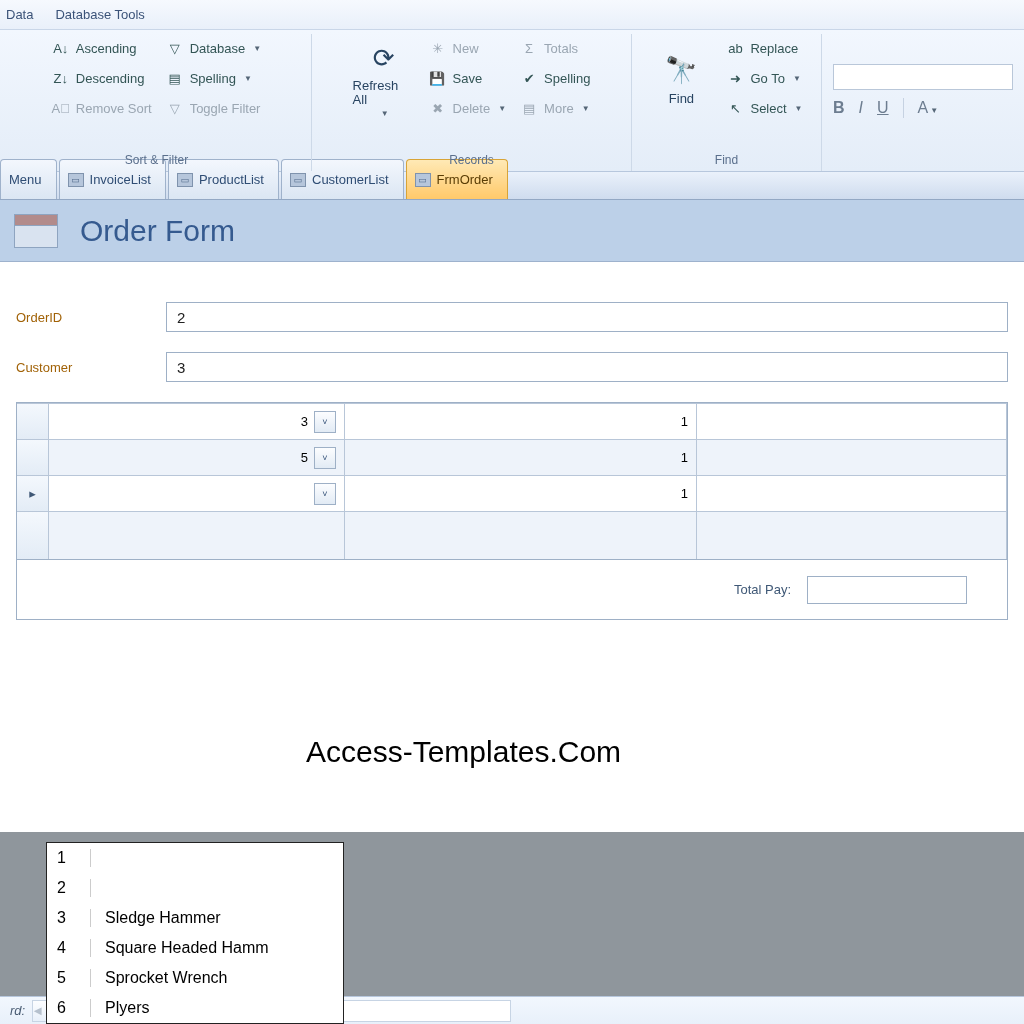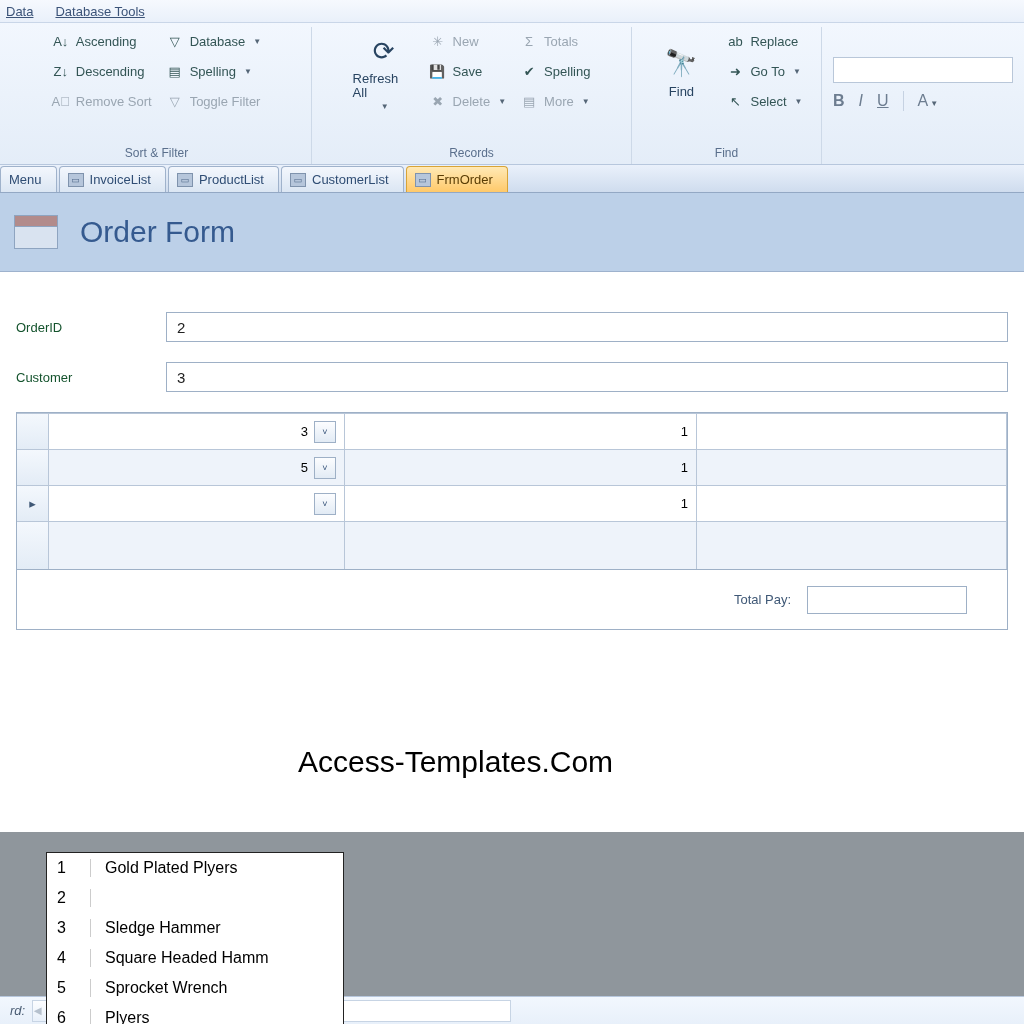--- a/index.html
+++ b/index.html
@@ -1,20 +1,20 @@
 <!DOCTYPE html>
 <html><head>
 <meta charset="utf-8">
 <style>
   * { box-sizing: border-box; margin: 0; padding: 0; }
   body { font-family: "Segoe UI", Tahoma, sans-serif; font-size: 13px; background: #fff; overflow: hidden; }
   .app { width: 1024px; height: 1024px; position: relative; background: #fff; }
 
   
-  .menu-strip { height: 23px; background: linear-gradient(#f6f9fe,#e9f0fa); border-bottom: 1px solid #c9d6e8; display: flex; align-items: center; padding-left: 6px; color: #3b5378; font-size: 13px; text-decoration: underline; }
+  .menu-strip { height: 30px; background: linear-gradient(#f6f9fe,#e9f0fa); border-bottom: 1px solid #c9d6e8; display: flex; align-items: center; padding-left: 6px; color: #3b5378; font-size: 13px; }
   .menu-strip span { margin-right: 22px; }
 
   
   .ribbon { height: 142px; background: linear-gradient(#f2f7fe,#e4edf8); border-bottom: 1px solid #b7c7dd; display: flex; padding: 4px 0 0 2px; }
   .ribgroup { border-right: 1px solid #cdd9e8; padding: 2px 10px 0 10px; display: flex; flex-direction: column; align-items: center; position: relative; }
   .ribgroup .rows { display: flex; gap: 14px; }
   .ribgroup .col { display: flex; flex-direction: column; gap: 6px; }
   .rib-btn { display: flex; align-items: center; gap: 6px; color: #355; cursor: default; height: 24px; white-space: nowrap; }
   .rib-btn.disabled { color: #9aa6b2; }
   .glabel { position: absolute; bottom: 4px; left: 0; right: 0; text-align: center; color: #5a6f8c; font-size: 12px; }
@@ -23,34 +23,34 @@
   .big-ico { width: 36px; height: 36px; display: flex; align-items: center; justify-content: center; font-size: 26px; }
   .drop-tri { font-size: 8px; color: #567; margin-left: 2px; }
 
   .txtfmt { display:flex; flex-direction:column; gap:8px; padding-top:28px; }
   .txtbox { width:180px; height:26px; border:1px solid #b9c7d9; background:#fff; }
   .fmt-row { display:flex; gap:14px; color:#6d7d90; font-size:16px; align-items:center; }
   .fmt-row .b { font-weight:bold; } .fmt-row .i { font-style:italic; } .fmt-row .u { text-decoration:underline; }
 
   
   .tabbar { height: 28px; background: linear-gradient(#eaf1fb,#cfdcee); border-bottom: 1px solid #93a8c4; display: flex; align-items: flex-end; padding-left: 0; }
-  .tab { height: 26px; padding: 0 14px 0 8px; margin-right: 2px; border: 1px solid #9fb2cb; border-bottom: none; border-radius: 4px 4px 0 0; background: linear-gradient(#f3f7fd,#dbe6f3); display: flex; align-items: center; gap: 6px; color: #2f4d74; font-size: 13px; cursor: default; }
+  .tab { height: 40px; padding: 0 14px 0 8px; margin-right: 2px; border: 1px solid #9fb2cb; border-bottom: none; border-radius: 4px 4px 0 0; background: linear-gradient(#f3f7fd,#dbe6f3); display: flex; align-items: center; gap: 6px; color: #2f4d74; font-size: 13px; cursor: default; }
   .tab.active { background: linear-gradient(#ffe9b5,#ffc96a); border-color: #d8a437; color: #5a3d05; }
   .tab .tico { width:16px; height:14px; background:#b6c6db; border:1px solid #7f93ad; display:inline-flex; align-items:center; justify-content:center; font-size:9px; color:#51698a; }
 
   
   .form-wrap { background: #fff; }
-  .form-header { height: 79px; background: #bcd0e8; border-bottom: 1px solid #9eb2cd; display: flex; align-items: center; padding-left: 14px; gap: 22px; text-align: right; }
+  .form-header { height: 62px; background: #bcd0e8; border-bottom: 1px solid #9eb2cd; display: flex; align-items: center; padding-left: 14px; gap: 22px; text-align: right; }
   .form-header .hico { width:44px; height:34px; background:#d9e3f0; border:1px solid #8ea4c0; }
   .form-header .hico::before { content:""; display:block; height:10px; background:#b28b8b; border-bottom:1px solid #8ea4c0; }
   .form-title { color:#355a8f; font-size: 30px; font-weight: 400; }
 
   .form-body { padding: 40px 16px 0 16px; position: relative; }
   .frow { display:flex; align-items:center; margin-bottom: 20px; }
-  .flabel { width: 150px; color:#14532d; }
+  .flabel { width: 150px; color:#a16207; }
   .finput { flex:1; height:30px; border:1px solid #9eb0c6; padding:0 10px; font-size:15px; color:#222; background:#fff; }
 
   
   .grid { margin-top: 10px; border:1px solid #9eb0c6; }
   .grid-head { display:flex; height:30px; background:linear-gradient(#f4f8fd,#e3ecf6); color:#3f5876; }
   .ghc { border-right:1px solid #b8c6d8; display:flex; align-items:center; justify-content:center; font-size:14px; }
   .gsel { width:32px; border-right:1px solid #b8c6d8; } 
   .gc1 { width:296px; } .gc2 { width:352px; } .gc3 { flex:1; }
   .grow { display:flex; height:36px; border-top:1px solid #b8c6d8; background:#fff; }
   .grow.alt { background:#eef3fa; }
@@ -61,21 +61,21 @@
 
   .total-row { display:flex; align-items:center; justify-content:flex-end; height:60px; border:1px solid #9eb0c6; border-top:none; padding-right:40px; color:#3f5876; gap:16px; }
   .total-row input { width:160px; height:28px; border:1px solid #9eb0c6; padding:0 8px; }
 
   
   .dropdown { position:absolute; top:580px; left:46px; width:298px; background:#fff; border:1px solid #222; z-index:50; font-size:16px; }
   .dd-row { display:flex; height:30px; align-items:center; cursor:default; }
   .dd-row .ddn { width:44px; padding-left:10px; border-right:1px solid #ccc; } 
   .dd-row .ddt { padding-left:14px; flex:1; white-space:nowrap; overflow:hidden; }
 
-  .watermark { position:absolute; top:473px; left:298px; font-size:30px; font-family: Arial, sans-serif; color:#000; pointer-events:none; }
+  .watermark { position:absolute; top:473px; left:306px; font-size:30px; font-family: Arial, sans-serif; color:#000; pointer-events:none; }
 
   
   .workspace-gray { position:absolute; left:0; right:0; top:832px; bottom:28px; background:#8f969c; }
 
   
   .recnav { position:absolute; bottom:0; left:0; right:0; height:28px; background:linear-gradient(#f2f7fe,#e8f0fa); border-top:1px solid #b7c7dd; display:flex; align-items:center; padding-left:2px; gap:0; color:#4a5c73; font-size:13px; }
   .recnav .lbl { padding:0 8px;font-style:italic; }
   .navbtn { width:24px; height:22px; border:1px solid #c7d4e4; background:linear-gradient(#fcfdff,#e8f0fa); display:flex; align-items:center; justify-content:center; color:#4e6887; cursor:default; margin-left:-1px; }
   .navbtn.disabled { color:#b6c1ce; }
   .rec-count { height:22px; border:1px solid #c7d4e4; background:#fff; padding:0 10px; display:flex; align-items:center; margin-left:-1px; }
@@ -291,21 +291,20 @@
         </div>
       </div>
       <div class="total-row">
         <span>Total Pay:</span>
         <input style="">
       </div>
 
       <div class="dropdown" id="dd">
           <div class="dd-row">
             <div class="ddn">1</div>
-            <div class="ddt">Gold Plated Plyers</div>
           </div>
           <div class="dd-row">
             <div class="ddn">2</div>
           </div>
           <div class="dd-row">
             <div class="ddn">3</div>
             <div class="ddt">Sledge Hammer</div>
           </div>
           <div class="dd-row">
             <div class="ddn">4</div>

